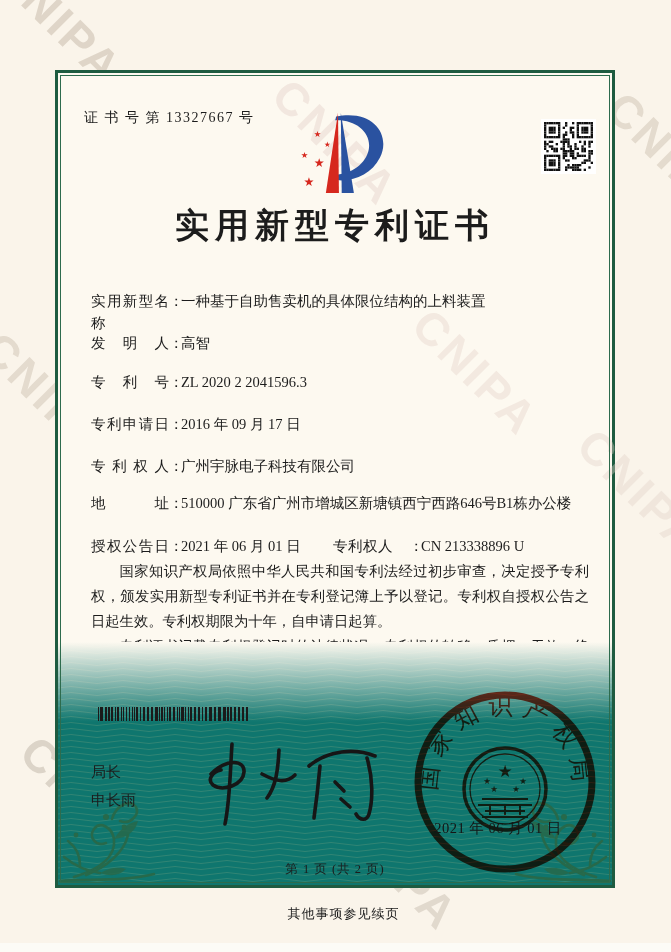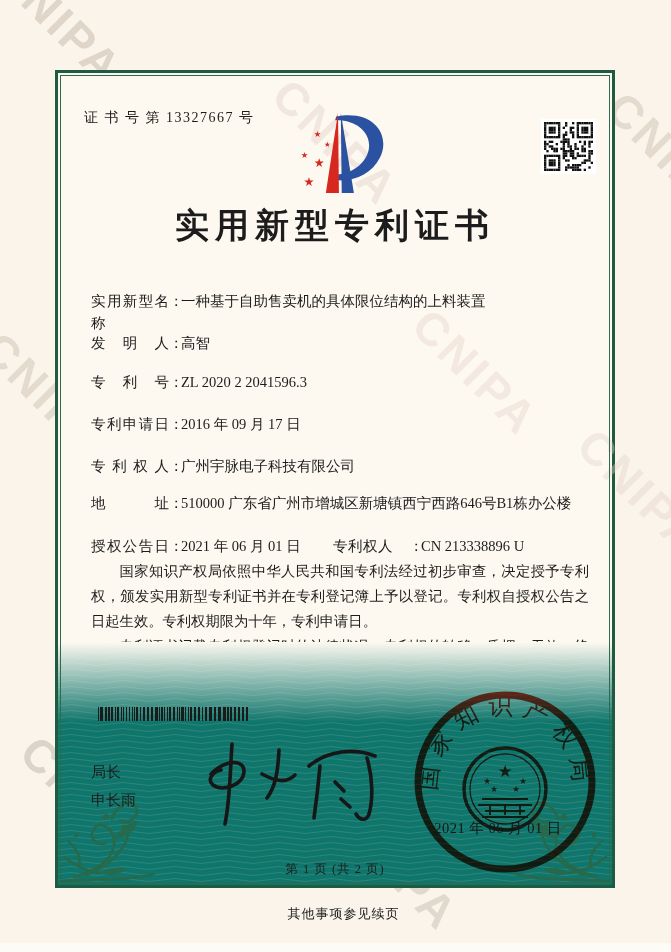--- a/index.html
+++ b/index.html
@@ -381,21 +381,21 @@
       </div>
       <div class="frow r7">
         <span class="lbl">授权公告日</span><span class="colon">：</span>
         <span class="val">2021 年 06 月 01 日</span>
         <span class="lbl2">专利权人</span><span class="colon2">：</span>
         <span class="val2">CN 213338896 U</span>
       </div>
     </div>
 
     <div class="paras">
-      <p>国家知识产权局依照中华人民共和国专利法经过初步审查，决定授予专利权，颁发实用新型专利证书并在专利登记簿上予以登记。专利权自授权公告之日起生效。专利权期限为十年，专利申请日。</p>
+      <p>国家知识产权局依照中华人民共和国专利法经过初步审查，决定授予专利权，颁发实用新型专利证书并在专利登记簿上予以登记。专利权自授权公告之日起生效。专利权期限为十年，自申请日起算。</p>
       <p>专利证书记载专利权登记时的法律状况。专利权的转移、质押、无效、终止、恢复和专利权人的姓名或名称、国籍、地址变更等事项记载在专利登记簿上。</p>
     </div>
 
     <div class="green-sec">
       <svg class="waves" id="waves" width="554" height="243" aria-hidden="true">
           <path d="M0,4 q13,-3 26,0 t26,0 t26,0 t26,0 t26,0 t26,0 t26,0 t26,0 t26,0 t26,0 t26,0 t26,0 t26,0 t26,0 t26,0 t26,0 t26,0 t26,0 t26,0 t26,0 t26,0 t26,0" fill="none" stroke="rgba(125,165,130,0.35)" stroke-width="0.9"></path>
           <path d="M0,10 q13,-3 26,0 t26,0 t26,0 t26,0 t26,0 t26,0 t26,0 t26,0 t26,0 t26,0 t26,0 t26,0 t26,0 t26,0 t26,0 t26,0 t26,0 t26,0 t26,0 t26,0 t26,0 t26,0" fill="none" stroke="rgba(125,165,130,0.35)" stroke-width="0.9"></path>
           <path d="M0,16 q13,-3 26,0 t26,0 t26,0 t26,0 t26,0 t26,0 t26,0 t26,0 t26,0 t26,0 t26,0 t26,0 t26,0 t26,0 t26,0 t26,0 t26,0 t26,0 t26,0 t26,0 t26,0 t26,0" fill="none" stroke="rgba(125,165,130,0.35)" stroke-width="0.9"></path>
           <path d="M0,22 q13,-3 26,0 t26,0 t26,0 t26,0 t26,0 t26,0 t26,0 t26,0 t26,0 t26,0 t26,0 t26,0 t26,0 t26,0 t26,0 t26,0 t26,0 t26,0 t26,0 t26,0 t26,0 t26,0" fill="none" stroke="rgba(125,165,130,0.35)" stroke-width="0.9"></path>
           <path d="M0,28 q13,-3 26,0 t26,0 t26,0 t26,0 t26,0 t26,0 t26,0 t26,0 t26,0 t26,0 t26,0 t26,0 t26,0 t26,0 t26,0 t26,0 t26,0 t26,0 t26,0 t26,0 t26,0 t26,0" fill="none" stroke="rgba(125,165,130,0.35)" stroke-width="0.9"></path>

